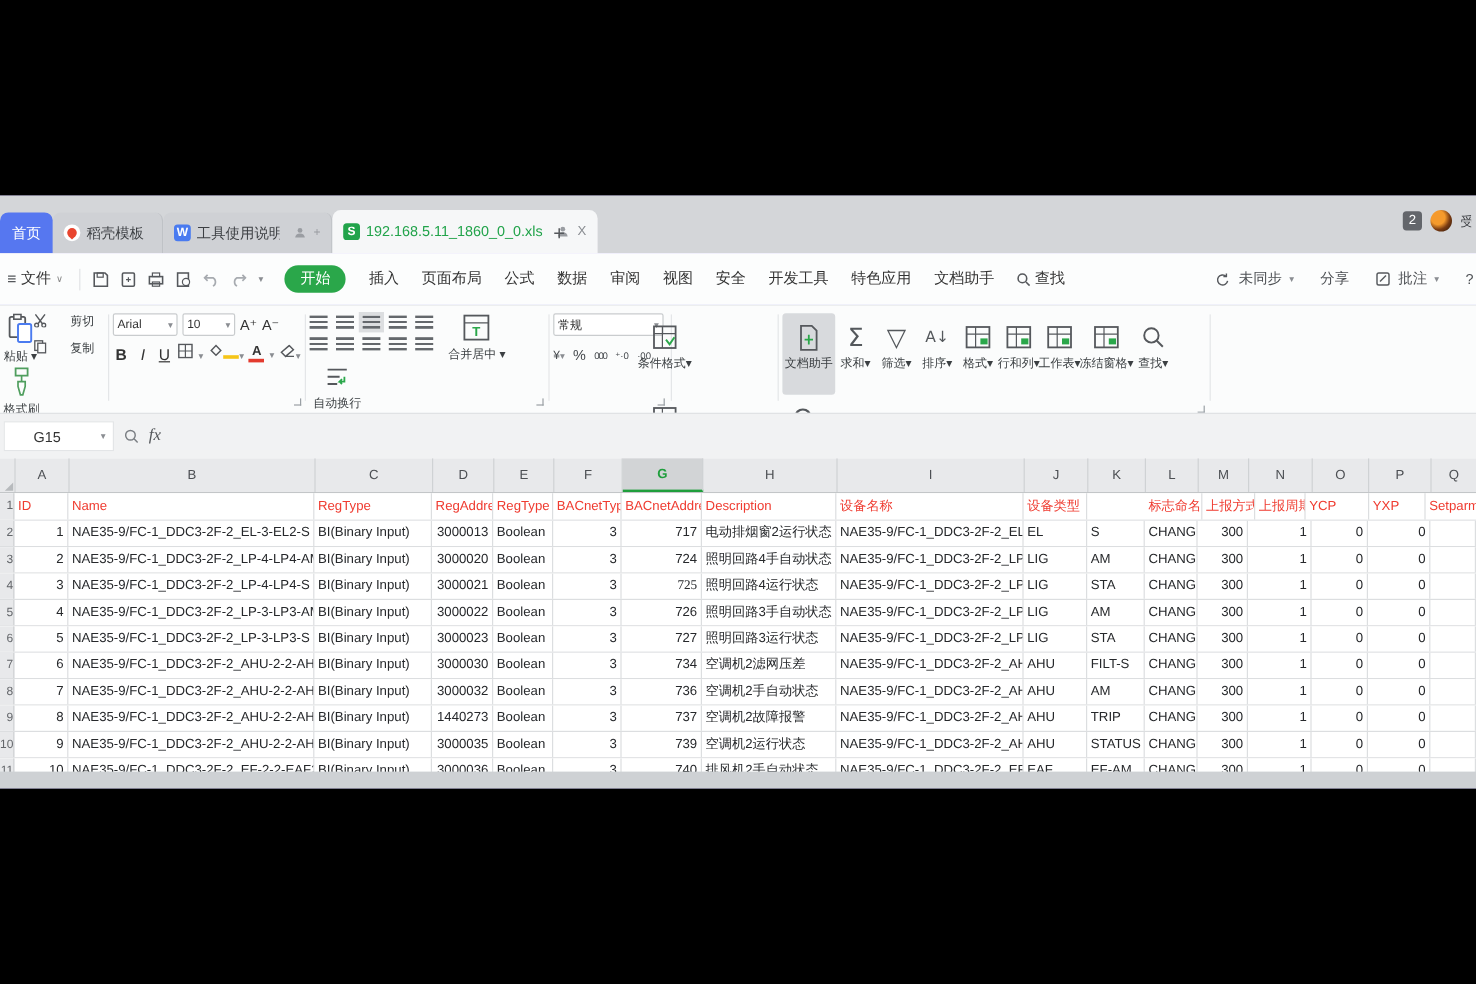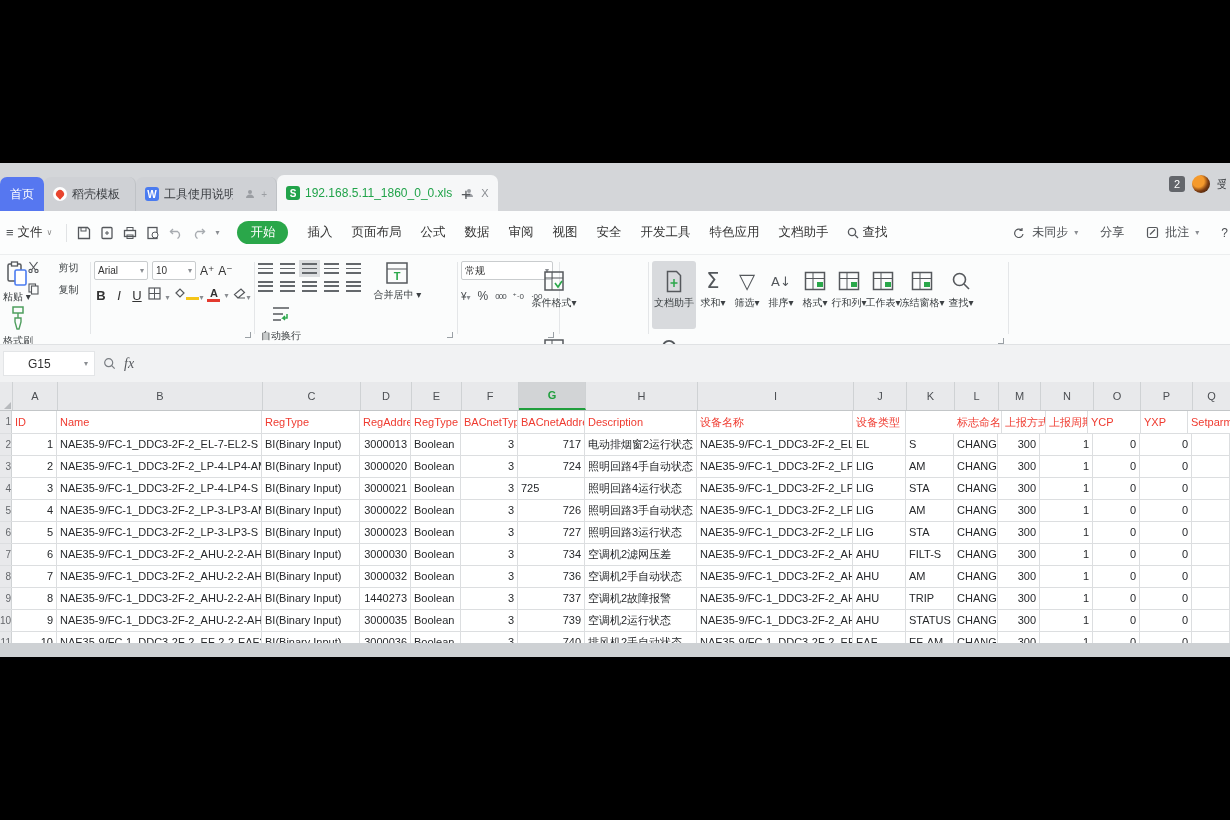--- a/index.html
+++ b/index.html
@@ -507,21 +507,21 @@
             <div class="cell" style="width: 44px; text-align: left;">上报方式</div>
             <div class="cell" style="width: 42px; text-align: left;">上报周期</div>
             <div class="cell" style="width: 53px; text-align: left;">YCP</div>
             <div class="cell" style="width: 47px; text-align: left;">YXP</div>
             <div class="cell" style="width: 52px; text-align: left;">Setparm</div>
             <div class="cell" style="width: 38px; text-align: left;"></div>
           </div>
           <div class="grow">
             <div class="rownum">2</div>
             <div class="cell" style="width: 45px; text-align: right;">1</div>
-            <div class="cell" style="width: 205px; text-align: left;">NAE35-9/FC-1_DDC3-2F-2_EL-7-EL2-S</div>
+            <div class="cell" style="width: 205px; text-align: left;">NAE35-9/FC-1_DDC3-2F-2_EL-3-EL2-S</div>
             <div class="cell" style="width: 98px; text-align: left;">BI(Binary Input)</div>
             <div class="cell" style="width: 51px; text-align: right;">3000013</div>
             <div class="cell" style="width: 50px; text-align: left;">Boolean</div>
             <div class="cell" style="width: 57px; text-align: right;">3</div>
             <div class="cell" style="width: 67px; text-align: right;">717</div>
             <div class="cell" style="width: 112px; text-align: left;">电动排烟窗2运行状态</div>
             <div class="cell" style="width: 156px; text-align: left;">NAE35-9/FC-1_DDC3-2F-2_EL-2-EL2</div>
             <div class="cell" style="width: 53px; text-align: left;">EL</div>
             <div class="cell" style="width: 48px; text-align: left;">S</div>
             <div class="cell" style="width: 44px; text-align: left;">CHANGE</div>
@@ -552,21 +552,21 @@
             <div class="cell" style="width: 38px; text-align: left;"></div>
           </div>
           <div class="grow">
             <div class="rownum">4</div>
             <div class="cell" style="width: 45px; text-align: right;">3</div>
             <div class="cell" style="width: 205px; text-align: left;">NAE35-9/FC-1_DDC3-2F-2_LP-4-LP4-S</div>
             <div class="cell" style="width: 98px; text-align: left;">BI(Binary Input)</div>
             <div class="cell" style="width: 51px; text-align: right;">3000021</div>
             <div class="cell" style="width: 50px; text-align: left;">Boolean</div>
             <div class="cell" style="width: 57px; text-align: right;">3</div>
-            <div class="cell" style="width: 67px; text-align: left;">725</div>
+            <div class="cell" style="width: 67px; text-align: right; font-family: Liberation Serif, serif;">725</div>
             <div class="cell" style="width: 112px; text-align: left;">照明回路4运行状态</div>
             <div class="cell" style="width: 156px; text-align: left;">NAE35-9/FC-1_DDC3-2F-2_LP-4-LP4</div>
             <div class="cell" style="width: 53px; text-align: left;">LIG</div>
             <div class="cell" style="width: 48px; text-align: left;">STA</div>
             <div class="cell" style="width: 44px; text-align: left;">CHANGE</div>
             <div class="cell" style="width: 42px; text-align: right;">300</div>
             <div class="cell" style="width: 53px; text-align: right;">1</div>
             <div class="cell" style="width: 47px; text-align: right;">0</div>
             <div class="cell" style="width: 52px; text-align: right;">0</div>
             <div class="cell" style="width: 38px; text-align: left;"></div>

